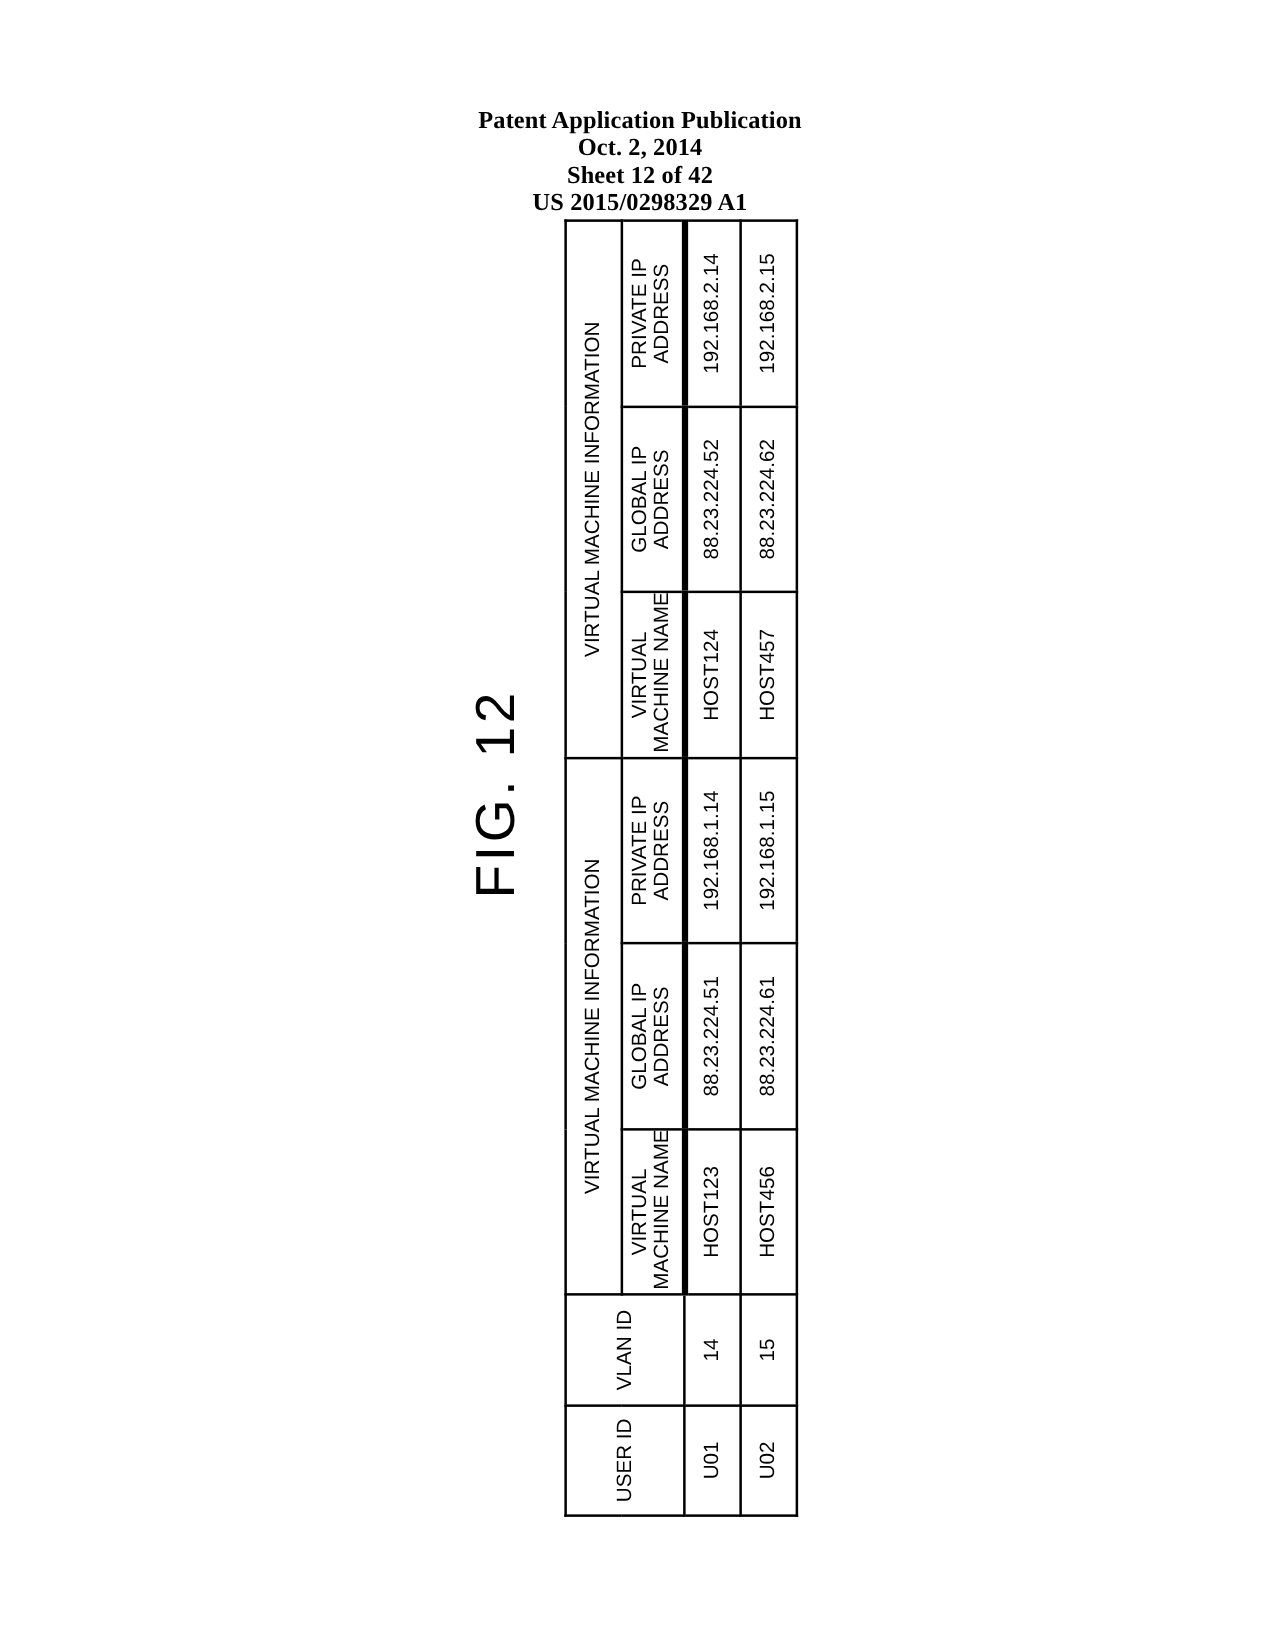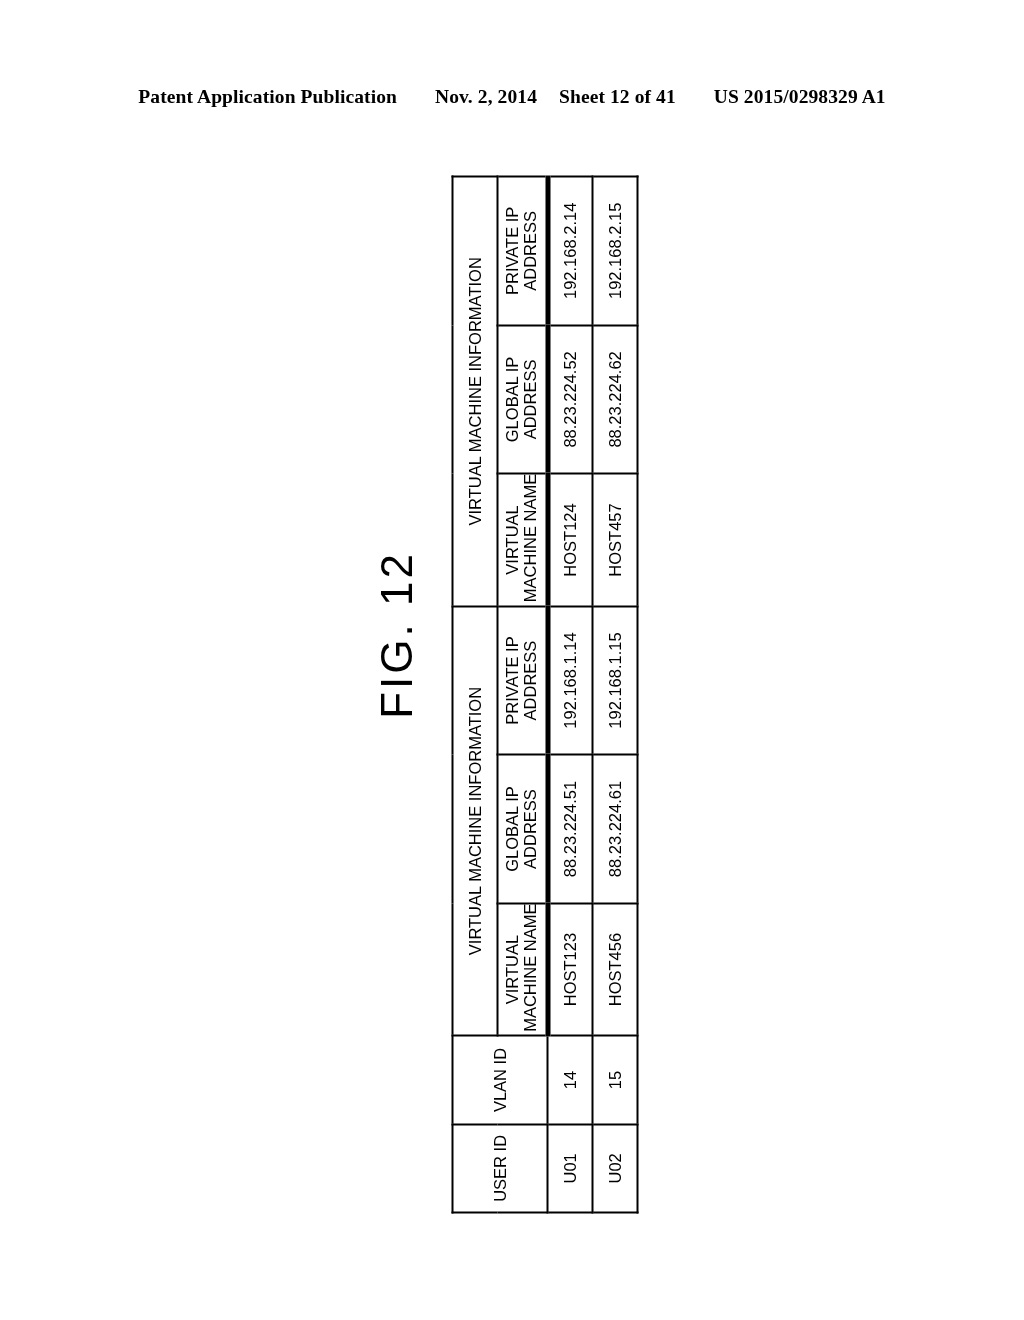--- a/index.html
+++ b/index.html
@@ -18,26 +18,27 @@
   }
 
   
   .pub-header {
     position: absolute;
     top: 86px;
     left: 0;
     width: 1024px;
     display: flex;
     justify-content: center;
-    align-items: flex-start;
+    align-items: center;
     font-family: "Liberation Serif", serif;
     font-weight: bold;
     font-size: 19.5px;
     letter-spacing: 0.1px;
     white-space: nowrap;
+    flex-direction: column;
   }
   .pub-header .seg { display: inline-block; }
   .gap-lg { width: 38px; display: inline-block; }
   .gap-md { width: 22px; display: inline-block; }
   .gap-xl { width: 38px; display: inline-block; }
 
   
   .fig-label {
     position: absolute;
     left: 302px;
@@ -107,23 +108,23 @@
   tr.hdr-group-row { height: 44px; }
   tr.hdr-col-row   { height: 49px; }
   tr.data-row      { height: 44px; }
 </style>
 </head>
 <body>
 
 <div class="pub-header">
   <span class="seg">Patent Application Publication</span>
   <span class="gap-xl"></span>
-  <span class="seg">Nov. 2, 2014</span>
+  <span class="seg">Oct. 2, 2014</span>
   <span class="gap-md"></span>
-  <span class="seg">Sheet 12 of 41</span>
+  <span class="seg">Sheet 12 of 42</span>
   <span class="gap-lg"></span>
   <span class="seg">US 2015/0298329 A1</span>
 </div>
 
 <div class="fig-label">FIG. 12</div>
 
 <div class="table-rot">
   <table class="fig-table">
     <colgroup>
       <col class="c-user">

